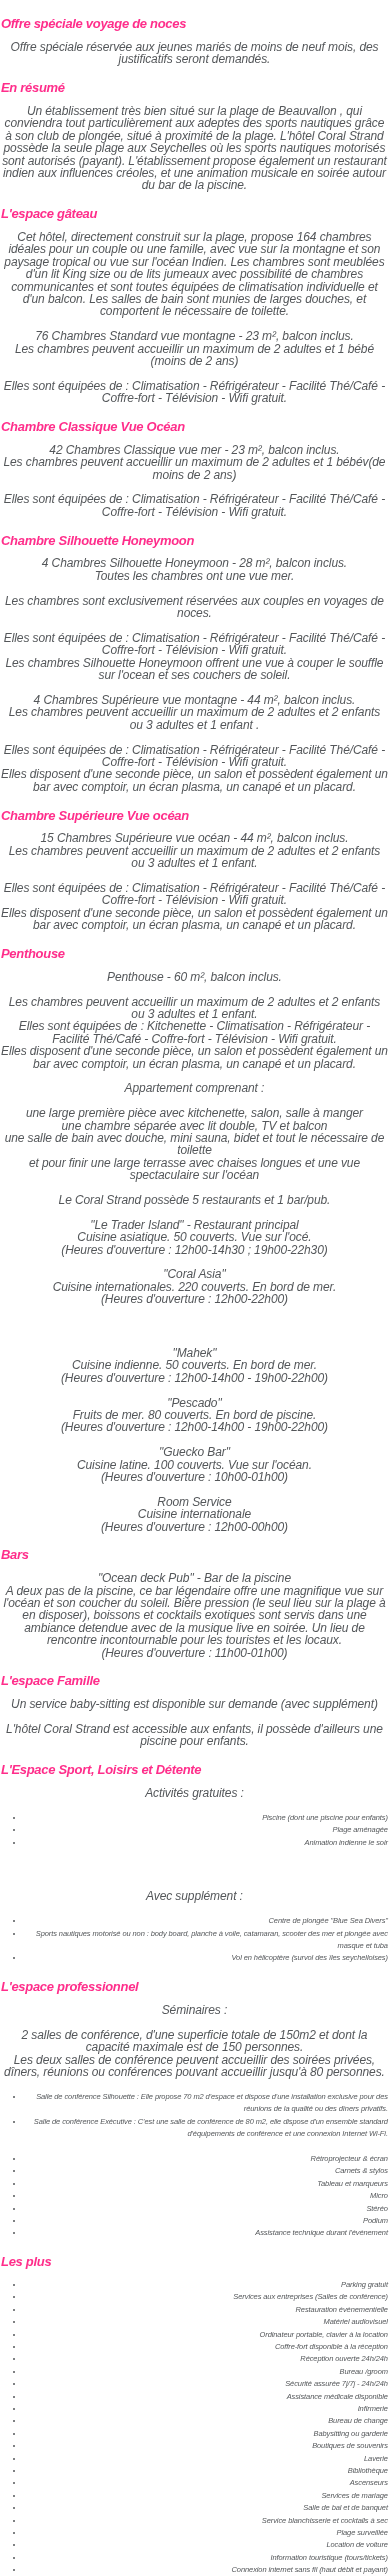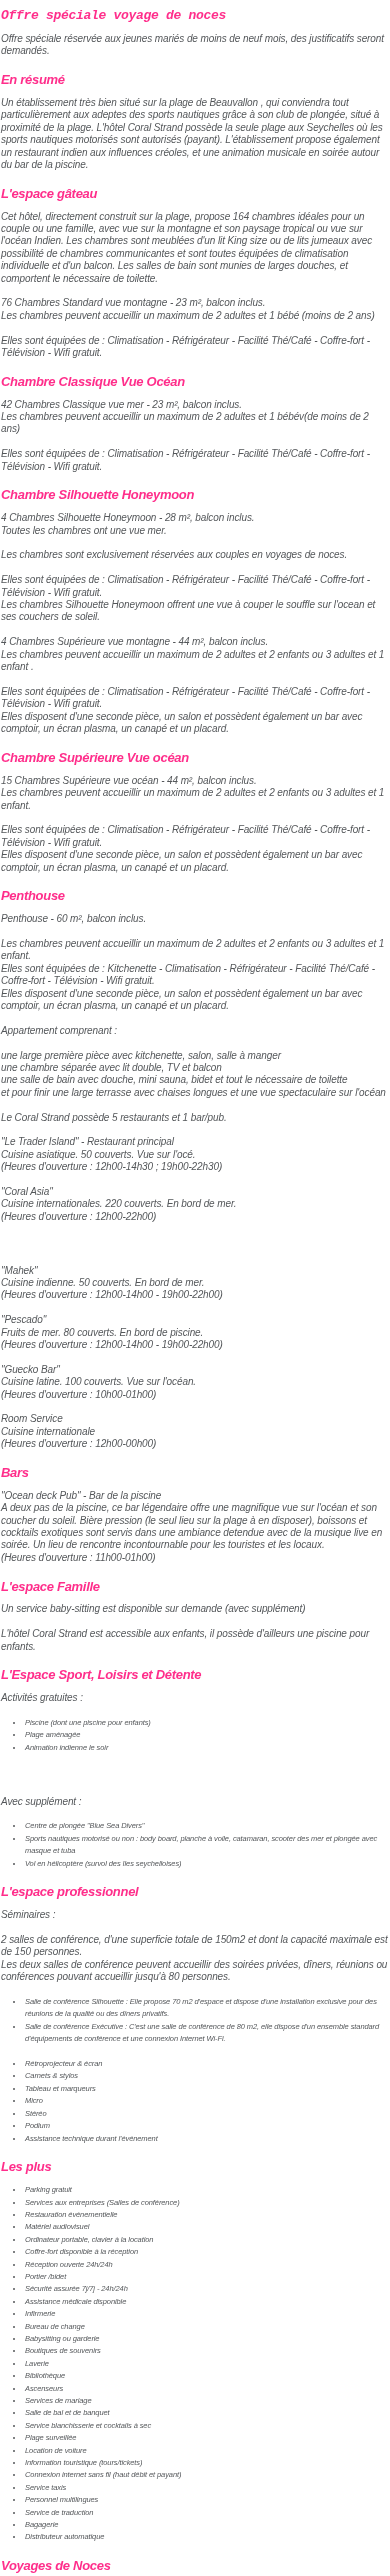--- a/index.html
+++ b/index.html
@@ -19,31 +19,33 @@
   section{margin:0;}
   h2{
     color:var(--heading-color);
     font-size:13px;
     line-height:15.5px;
     font-weight:700;
     font-style:italic;
     letter-spacing:-0.3px;
     margin:14.4px 0 9.3px 0;
   }
-  section:first-child h2{margin-top:3px;font-family:Liberation Mono, monospace;}
+  section:first-child h2{margin-top:11px;}
   p{
     margin:0 0 12.4px 0;
-    font-size:10px;
+    font-size:12px;
     line-height:12.4px;
     white-space:pre-line;
+    text-align:center;
   }
   ul{
     margin:0 0 12.4px 0;
     padding:0 0 0 23px;
     list-style:disc;
+    text-align:right;
   }
   li{
     font-size:7.5px;
     line-height:12.4px;
     padding-left:1px;
   }
   .spacer{width:100%;}
 </style>
 </head>
 <body>
@@ -176,21 +178,21 @@
     <section>
       <h2>Les plus</h2>
       <ul>
         <li>Parking gratuit</li>
         <li>Services aux entreprises (Salles de conférence)</li>
         <li>Restauration événementielle</li>
         <li>Matériel audiovisuel</li>
         <li>Ordinateur portable, clavier à la location</li>
         <li>Coffre-fort disponible à la réception</li>
         <li>Réception ouverte 24h/24h</li>
-        <li>Portier /bidet</li>
+        <li>Bureau /groom</li>
         <li>Sécurité assurée 7j/7j - 24h/24h</li>
         <li>Assistance médicale disponible</li>
         <li>Infirmerie</li>
         <li>Bureau de change</li>
         <li>Babysitting ou garderie</li>
         <li>Boutiques de souvenirs</li>
         <li>Laverie</li>
         <li>Bibliothèque</li>
         <li>Ascenseurs</li>
         <li>Services de mariage</li>

